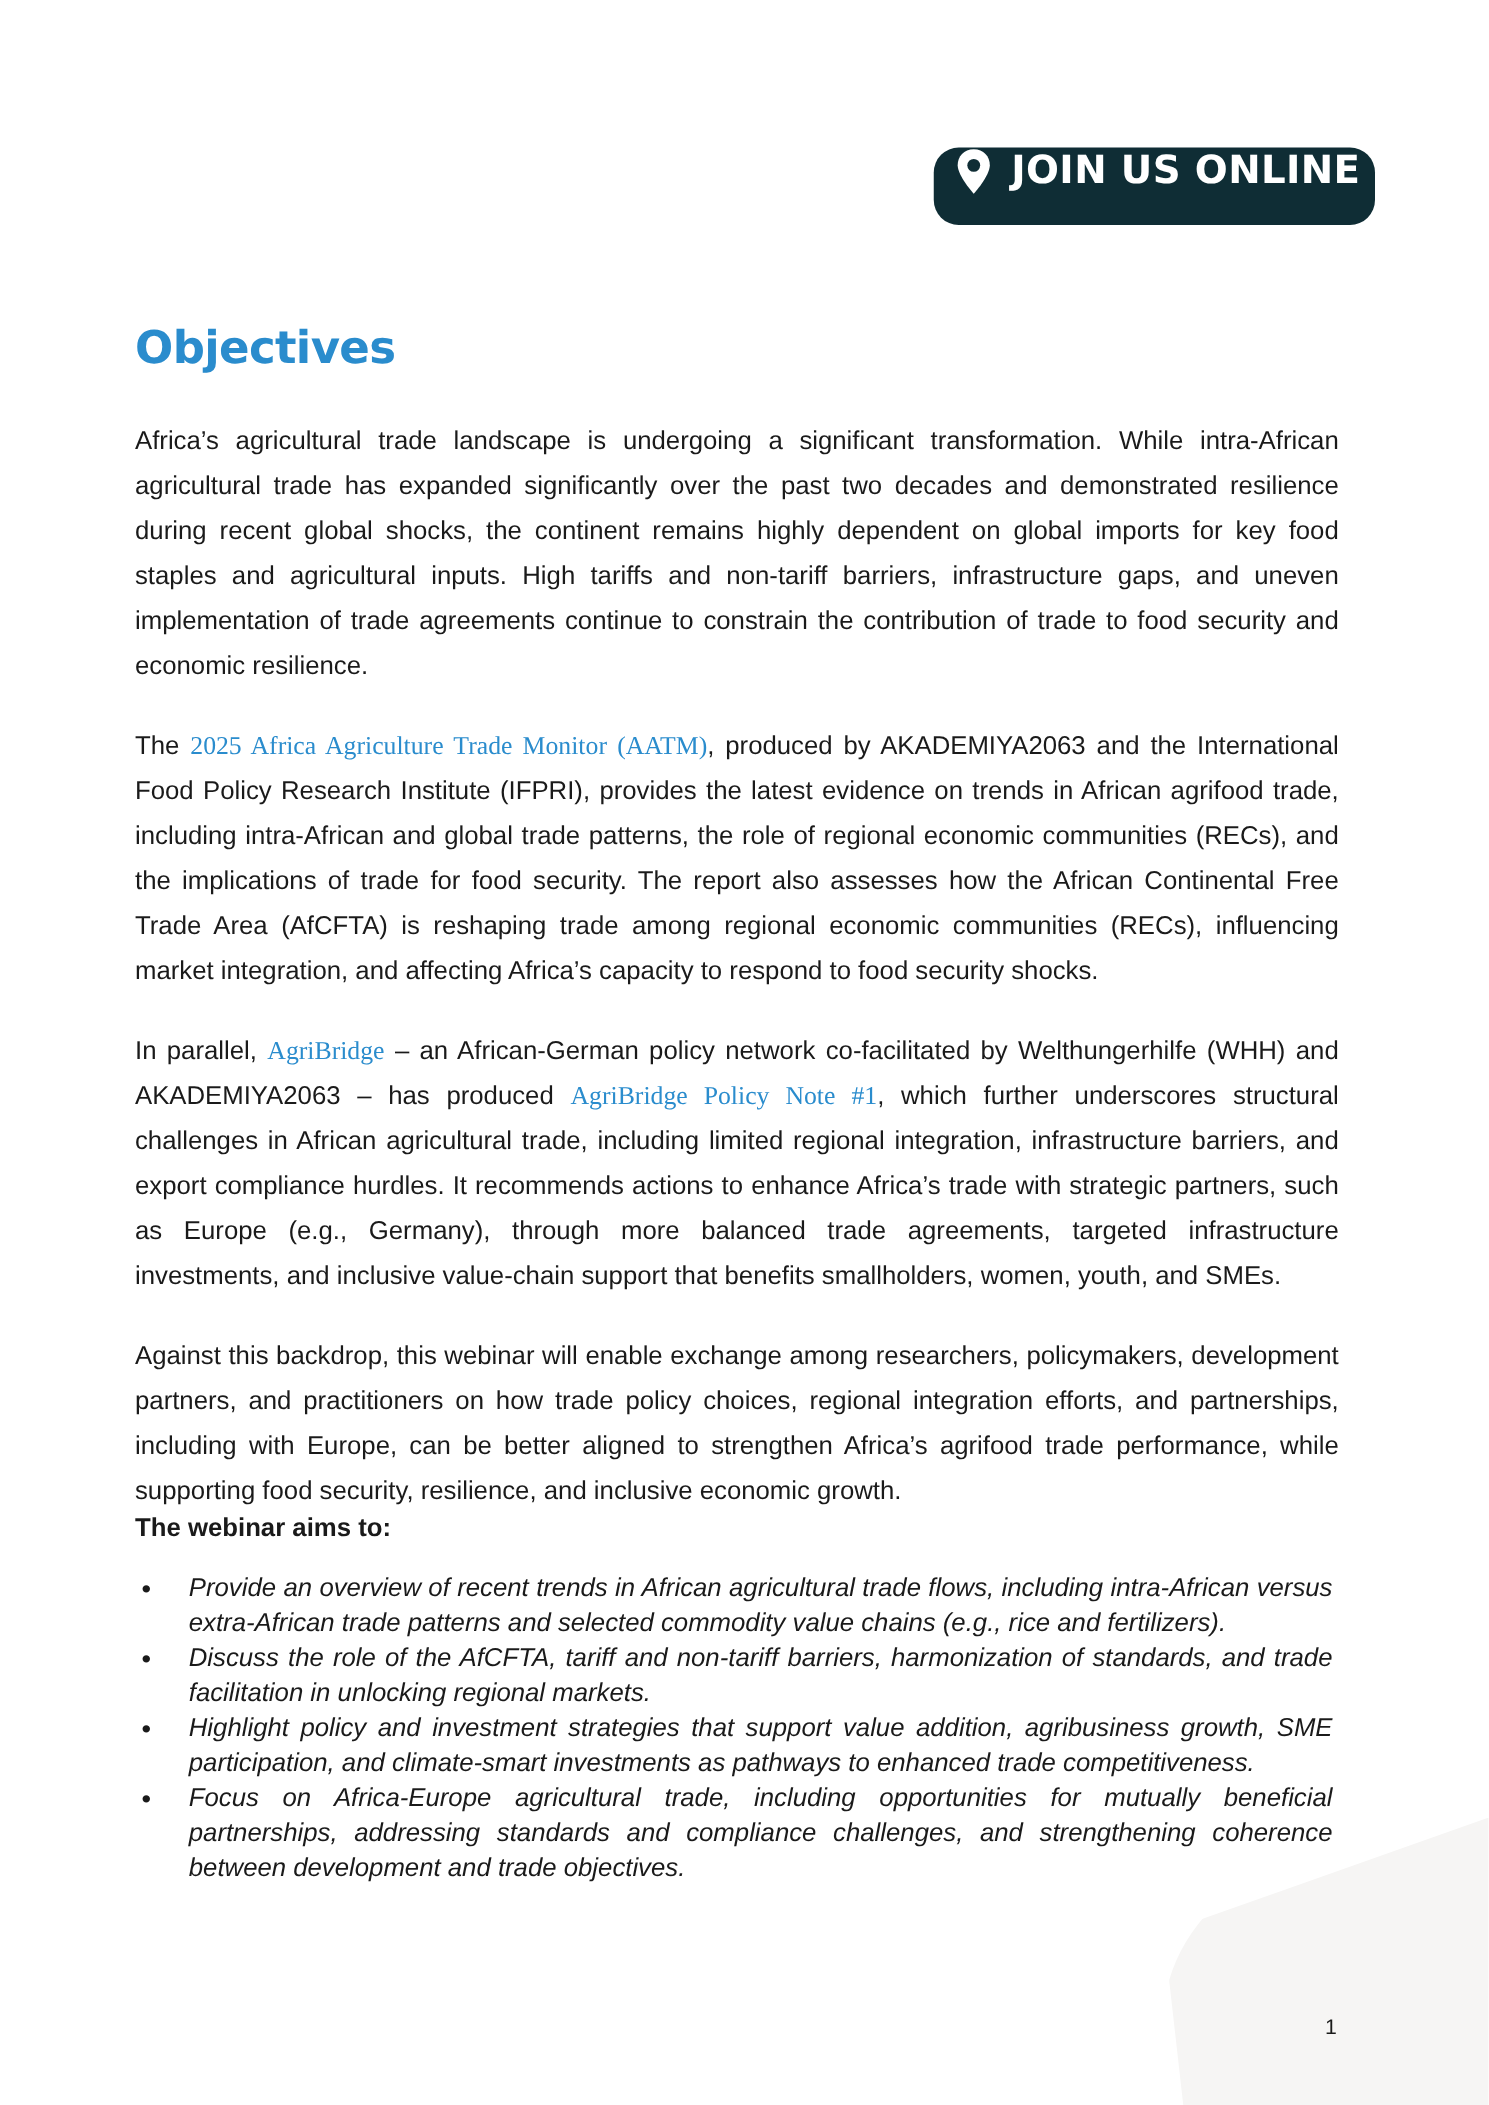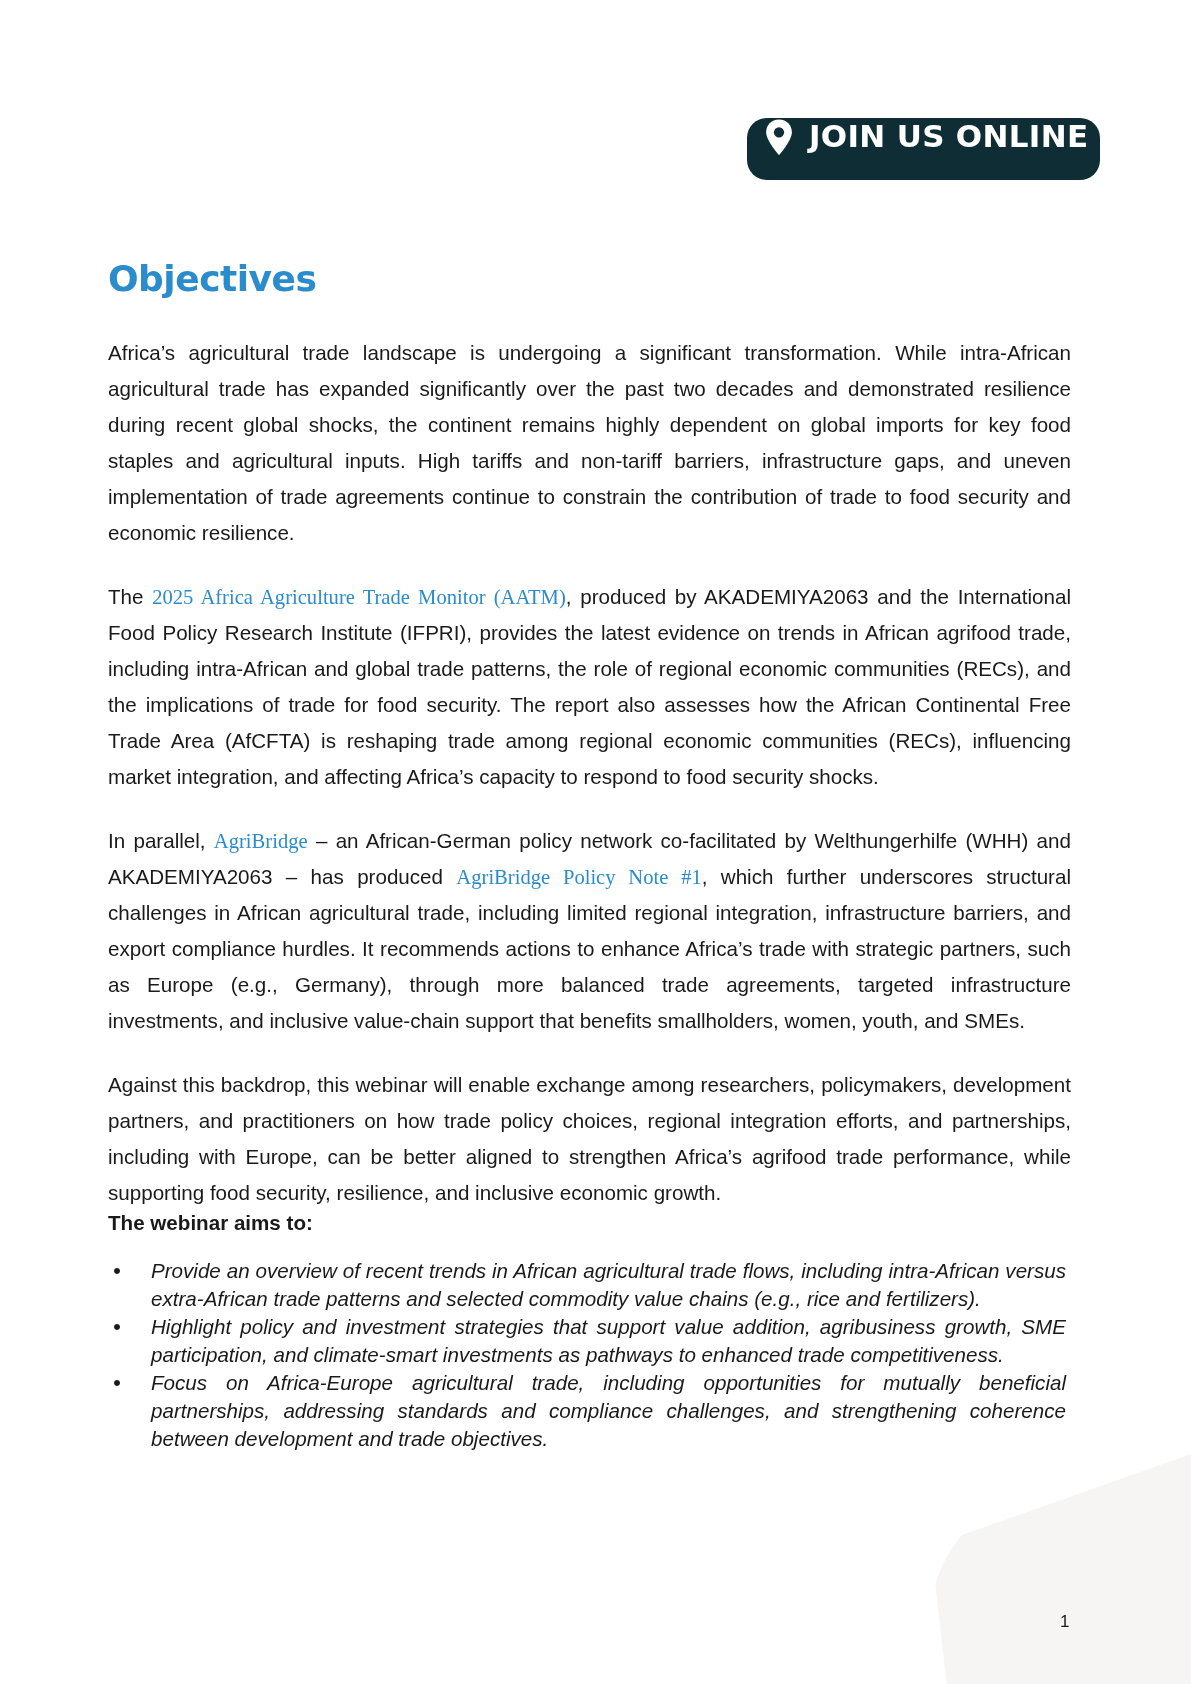--- a/index.html
+++ b/index.html
@@ -74,18 +74,19 @@
 
   <p class="p-gap"><span>In parallel, </span><a class="link">AgriBridge</a><span> – an African-German policy network co-facilitated by Welthungerhilfe (WHH) and AKADEMIYA2063 – has produced </span><a class="link">AgriBridge Policy Note #1</a><span>, which further underscores structural challenges in African agricultural trade, including limited regional integration, infrastructure barriers, and export compliance hurdles. It recommends actions to enhance Africa’s trade with strategic partners, such as Europe (e.g., Germany), through more balanced trade agreements, targeted infrastructure investments, and inclusive value-chain support that benefits smallholders, women, youth, and SMEs.</span></p>
 
   <p>Against this backdrop, this webinar will enable exchange among researchers, policymakers, development partners, and practitioners on how trade policy choices, regional integration efforts, and partnerships, including with Europe, can be better aligned to strengthen Africa’s agrifood trade performance, while supporting food security, resilience, and inclusive economic growth.</p>
 
 
   <div class="aims">The webinar aims to:</div>
 
   <ul>
     <li>Provide an overview of recent trends in African agricultural trade flows, including intra-African versus extra-African trade patterns and selected commodity value chains (e.g., rice and fertilizers).</li>
+    <li>Discuss the role of the AfCFTA, tariff and non-tariff barriers, harmonization of standards, and trade facilitation in unlocking regional markets.</li>
     <li>Highlight policy and investment strategies that support value addition, agribusiness growth, SME participation, and climate-smart investments as pathways to enhanced trade competitiveness.</li>
     <li>Focus on Africa-Europe agricultural trade, including opportunities for mutually beneficial partnerships, addressing standards and compliance challenges, and strengthening coherence between development and trade objectives.</li>
   </ul>
 </div>
 
 <div class="page-num">1</div>
 
 </body></html>

